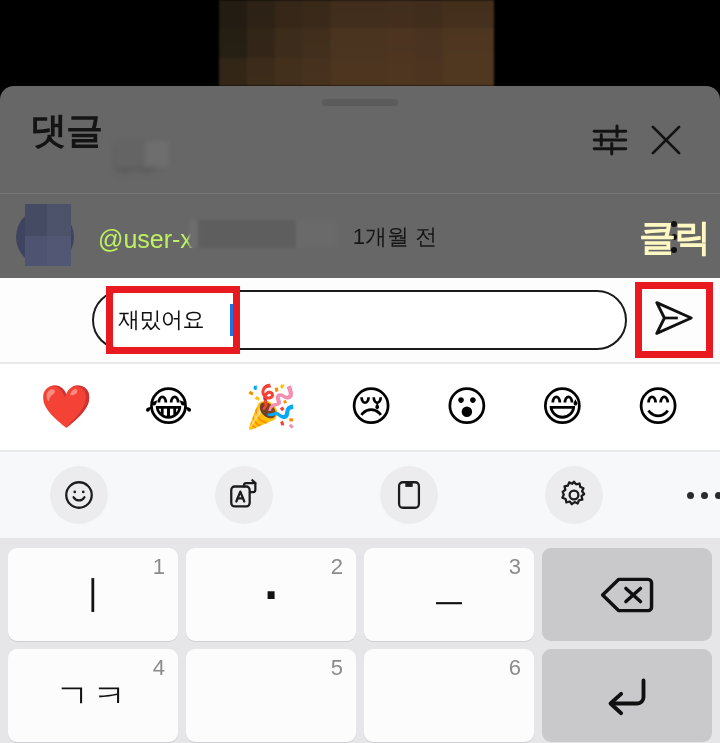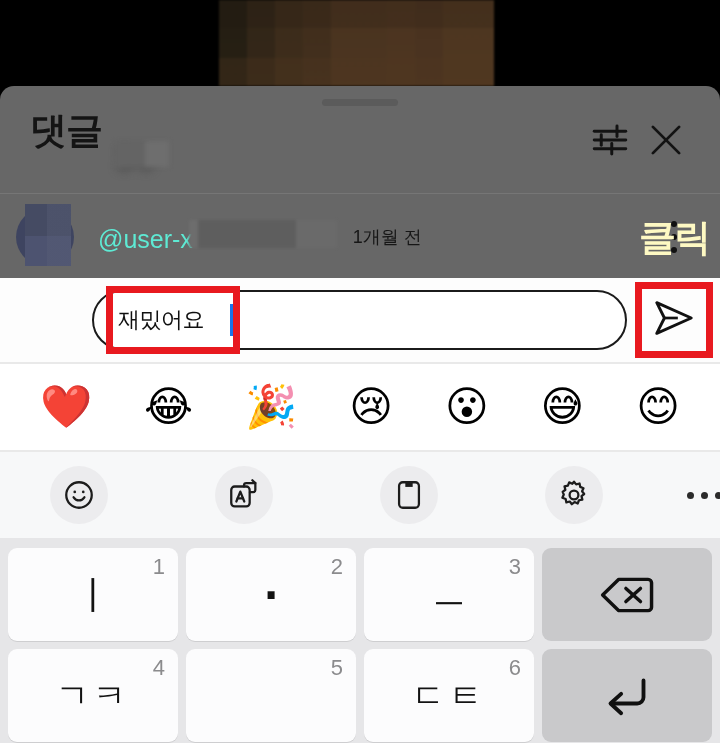--- a/index.html
+++ b/index.html
@@ -160,36 +160,36 @@
         rgba(90,96,120,0.35) 48%, rgba(90,96,120,0.35) 100%);
   }
   .comment-meta {
     margin-left: 24px;
     display: flex;
     align-items: center;
     font-size: 25px;
     color: #1c1c1c;
   }
   .handle-wrap { position: relative; display: flex; align-items: baseline; }
-  .handle-visible { color: #5eead4; }
+  .handle-visible { color: #bef264; }
   .handle-blur {
     position: relative;
     display: inline-block;
     width: 148px; height: 28px;
     margin-left: -4px;
     background: linear-gradient(90deg,
        #6d6d6d 0%, #6d6d6d 6%,
        #5e5e5e 6%, #5e5e5e 72%,
        #6a6a6a 72%, #6a6a6a 100%);
     filter: blur(1.4px);
     vertical-align: middle;
   }
   .comment-time {
     margin-left: 16px;
-    font-size: 18px;
+    font-size: 22px;
     color: #161616;
     white-space: nowrap;
   }
   .comment-row-right {
     margin-left: auto;
     position: relative;
     width: 92px; height: 82px;
     display: flex;
     align-items: center;
     justify-content: center;
@@ -559,21 +559,20 @@
     <div class="kb-row">
       <div class="key">
         <span class="key-num">4</span>
         <span class="key-main">ㄱㅋ</span>
       </div>
       <div class="key">
         <span class="key-num">5</span>
       </div>
       <div class="key">
         <span class="key-num">6</span>
-        <span class="key-main">ㄷㅌ</span>
       </div>
       <div class="key dark">
         <span>
           <svg width="50" height="44" viewBox="0 0 26 24" fill="none" stroke="#101010" stroke-width="2.1" stroke-linejoin="round" stroke-linecap="round">
             <path d="M22 3.5v9.2a3.4 3.4 0 0 1-3.4 3.4H4.4"></path>
             <polyline points="9.8,10.8 4.0,16.1 9.8,21.4"></polyline>
           </svg>
         </span>
       </div>
     </div>

